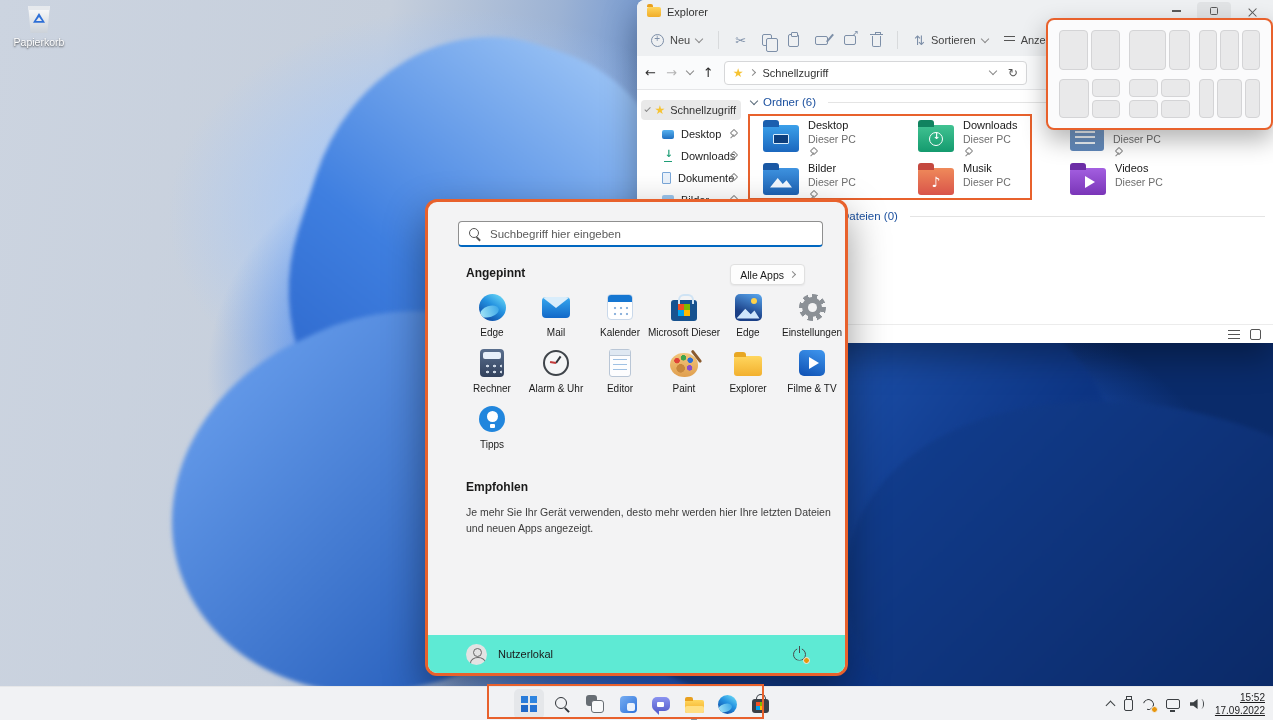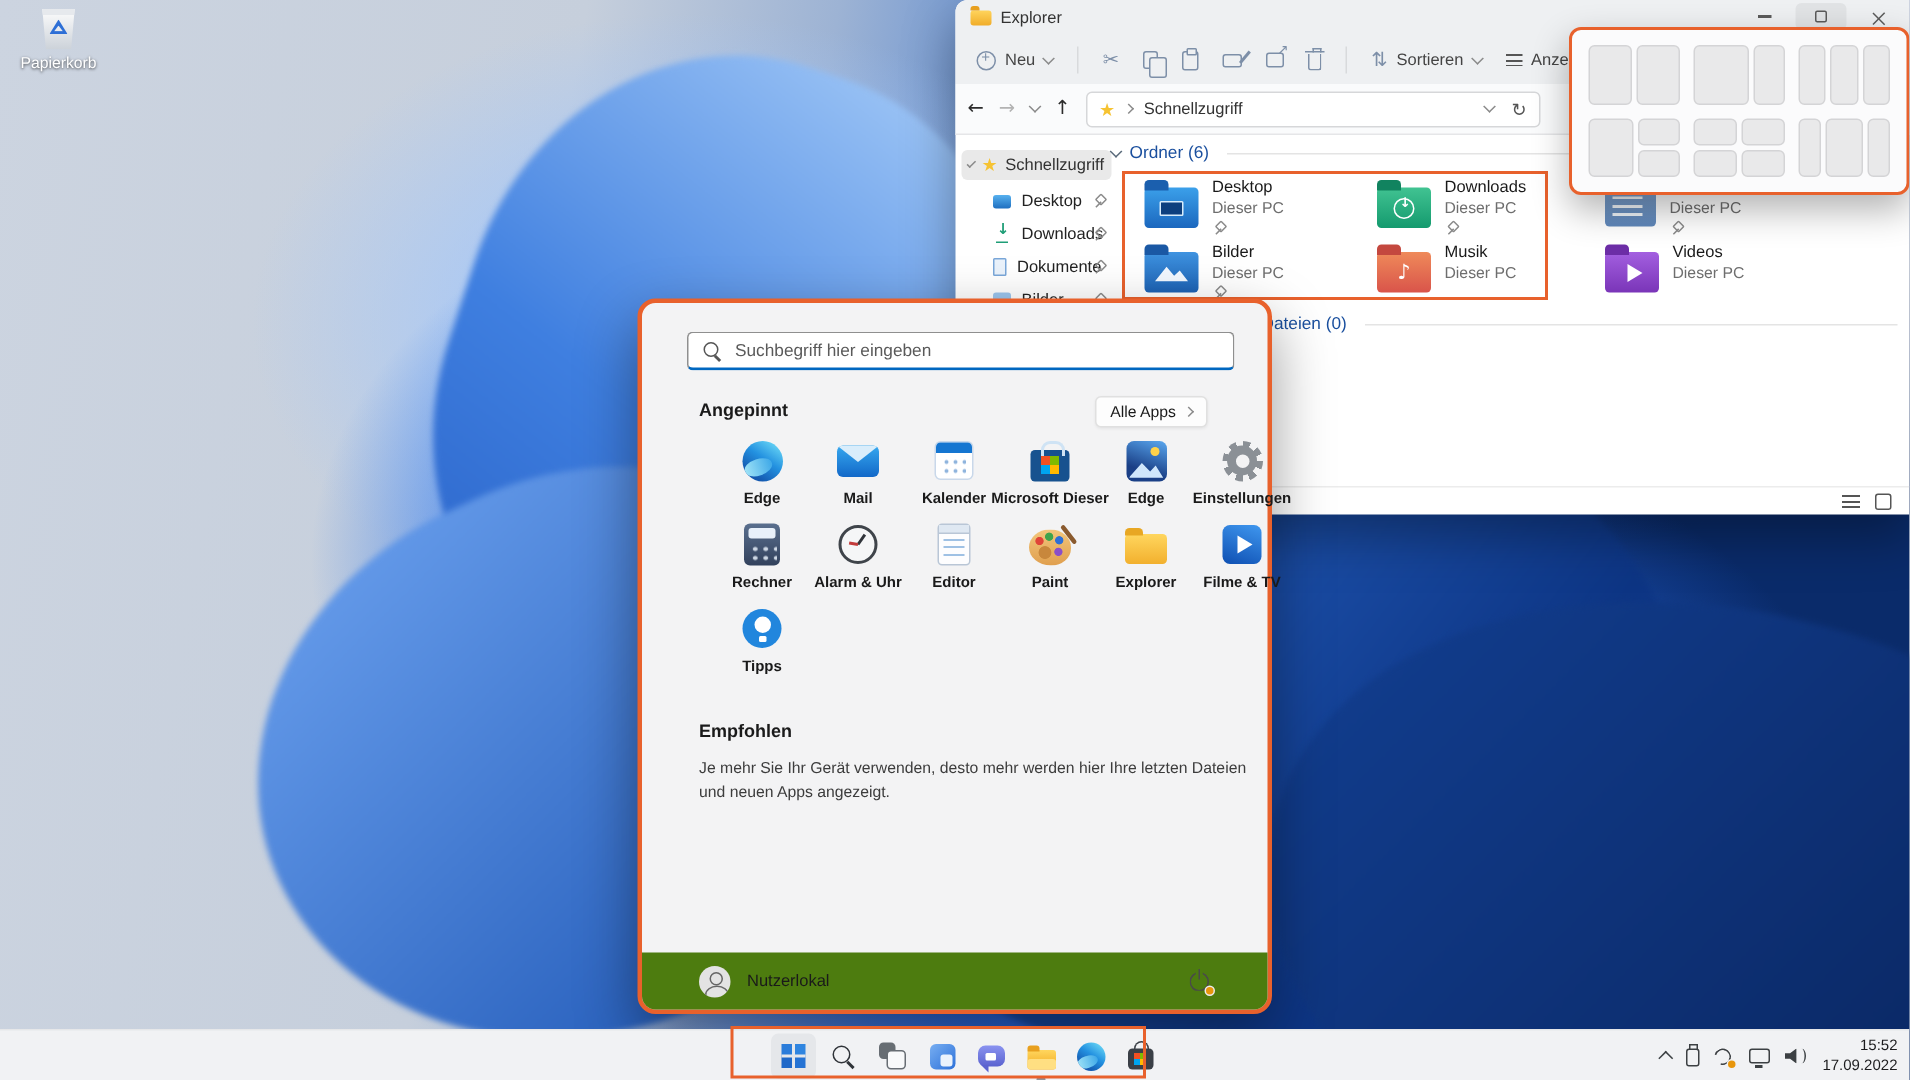--- a/index.html
+++ b/index.html
@@ -168,21 +168,21 @@
   .mag::before { content:""; position:absolute; left:0; top:0; width:8px; height:8px; border:1.5px solid #555; border-radius:50%; }
   .mag::after { content:""; position:absolute; right:0.5px; bottom:0.5px; width:5px; height:1.5px; background:#555; transform:rotate(45deg); }
   .sm-search input { flex:1; border:none; outline:none; background:transparent; font-size:11.5px;
                font-family:"Liberation Sans","DejaVu Sans",sans-serif; color:#333; }
   .sm-search input::placeholder { color:#5a5a5a; opacity:1; }
   .sm-head { position:absolute; font-weight:bold; font-size:12px; }
   .allapps { position:absolute; right:40px; top:62px; height:21px; display:flex; align-items:center; gap:6px;
              background:#fdfdfd; border:1px solid #e0e0e0; border-radius:4px; padding:0 9px;
              font-size:10.5px; box-shadow:0 1px 2px rgba(0,0,0,.06); }
   .allapps .chev { transform:rotate(-45deg); margin-top:0; width:5px; height:5px; }
-  .apps { position:absolute; left:48px; top:88px; width:384px; display:grid; grid-template-columns:repeat(6,64px);font-weight:bold; }
+  .apps { position:absolute; left:32px; top:88px; width:384px; display:grid; grid-template-columns:repeat(6,64px); }
   .app { width:64px; height:56px; display:flex; flex-direction:column; align-items:center; }
   .app .al { margin-top:3px; font-size:10px; color:#1a1a1a; white-space:nowrap; }
   .ai { position:relative; width:30px; height:34px; display:flex; align-items:center; justify-content:center; flex:none; }
 
   .edge-swirl { position:relative; width:27px; height:27px; border-radius:50%; overflow:hidden;
         background:linear-gradient(215deg,#66d4f5 10%,#2391e0 45%,#1459b0 80%); }
   .edge-swirl::before { content:""; position:absolute; width:72%; height:40%; bottom:12%; left:4%;
         border-radius:50%; background:linear-gradient(90deg,#9fe3f7,#3fa9e8); transform:rotate(-18deg); }
   .ic-mail { position:relative; width:28px; height:21px; border-radius:4px; overflow:hidden;
         background:linear-gradient(180deg,#36a8ef,#1268c8); }
@@ -234,21 +234,21 @@
   .ic-folder::before { content:""; position:absolute; top:-4px; left:0; width:12px; height:5px;
         border-radius:3px 3px 0 0; background:#e8a723; }
   .ic-movies { position:relative; width:26px; height:26px; border-radius:5px; background:linear-gradient(200deg,#3f97ef,#0e4fb2); }
   .ic-movies::before { content:""; position:absolute; left:10px; top:7px; width:0; height:0;
         border-left:10px solid #fff; border-top:6px solid transparent; border-bottom:6px solid transparent; }
   .ic-tips { position:relative; width:26px; height:26px; border-radius:50%; background:#2186dd; }
   .ic-tips::before { content:""; position:absolute; left:7.5px; top:5px; width:11px; height:11px; border-radius:50%; background:#fff; }
   .ic-tips::after { content:""; position:absolute; left:10.5px; bottom:4px; width:5px; height:4px; border-radius:1px; background:#fff; }
 
   .sm-para { position:absolute; left:38px; top:303px; width:382px; font-size:10.5px; line-height:1.5; color:#3c3c3c; }
-  .sm-bottom { position:absolute; left:0; right:0; bottom:0; height:38px; background:#4d7c0f;
+  .sm-bottom { position:absolute; left:0; right:0; bottom:0; height:38px; background:#5eead4;
         border-radius:0 0 9px 9px; display:flex; align-items:center; padding:0 38px; gap:11px; }
   .avatar { position:relative; width:21px; height:21px; border-radius:50%; background:#e3e3e3; overflow:hidden; }
   .avatar::before { content:""; position:absolute; left:7px; top:4px; width:7px; height:7px; border:1.2px solid #666; border-radius:50%; }
   .avatar::after { content:""; position:absolute; left:3.5px; top:13px; width:14px; height:10px; border:1.2px solid #666; border-radius:50%; }
   .power { position:relative; width:15px; height:15px; margin-left:auto; }
   .power::before { content:""; position:absolute; inset:1px; border:1.6px solid #4a4a4a; border-radius:50%;
         clip-path:polygon(0 0,32% 0,32% 30%,68% 30%,68% 0,100% 0,100% 100%,0 100%); }
   .power::after { content:""; position:absolute; left:6.7px; top:-1px; width:1.8px; height:7px; background:#4a4a4a; }
   .power .dot { position:absolute; right:-3px; bottom:-2px; width:7px; height:7px; border-radius:50%;
         background:#e8960c; border:1.5px solid #ececed; }
@@ -296,21 +296,21 @@
         border-radius:50%; border-left-color:transparent; transform:rotate(-30deg); }
   .tr-wrap .dot { position:absolute; right:-2px; bottom:-2px; width:7px; height:7px; border-radius:50%;
         background:#e8960c; border:1.5px solid #f1f2f4; }
   .tr-cast { position:relative; width:14px; height:10px; border:1.4px solid #3c4043; border-radius:2px; }
   .tr-cast::after { content:""; position:absolute; left:3.5px; bottom:-3.5px; width:5px; height:1.5px; background:#3c4043; }
   .tr-spk { position:relative; width:15px; height:12px; }
   .tr-spk::before { content:""; position:absolute; left:0; top:1px; width:9px; height:10px; background:#3c4043;
         clip-path:polygon(0 32%,38% 32%,85% 0,85% 100%,38% 68%,0 68%); }
   .tr-spk::after { content:""; position:absolute; right:1px; top:1px; width:5px; height:10px;
         border-right:1.6px solid #3c4043; border-radius:50%; }
-  .clock { font-size:10px; color:#1c1c1e; text-align:right; line-height:1.35; }
+  .clock { font-size:10px; color:#1c1c1e; text-align:right; line-height:1.35;text-decoration:underline; }
 
   .lbl11 { font-size:11px; }
 </style>
 </head>
 <body>
 
 <div id="screen">
   <div class="petal p1"></div>
   <div class="petal p2"></div>
   <div class="petal p3"></div>
@@ -404,21 +404,21 @@
         <span class="lbl">Dokumente</span>
         <span class="pin"></span>
       </div>
       <div class="side-item" style="top:98px">
         <span class="si si-img"></span>
         <span class="lbl">Bilder</span>
         <span class="pin"></span>
       </div>
     </div>
 
-    <div class="sec-hdr" style="left:104px;top:96px">
+    <div class="sec-hdr" style="left:114px;top:96px">
       <span class="chev"></span>
       <span>Ordner (6)</span>
       <span class="rule"></span>
     </div>
 
     <div class="tile" style="left:126px;top:116px">
       <span class="fold f-desktop">
           <span class="emb">
             <span class="emb-screen"></span>
           </span>

